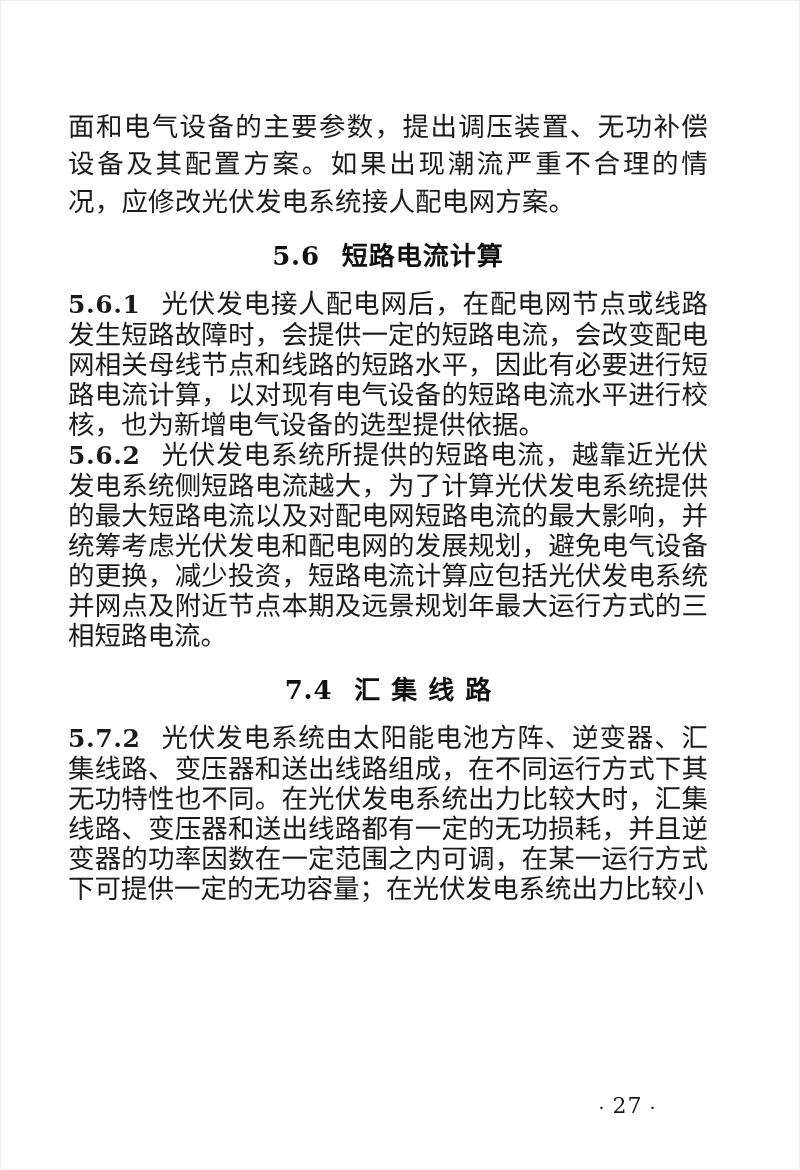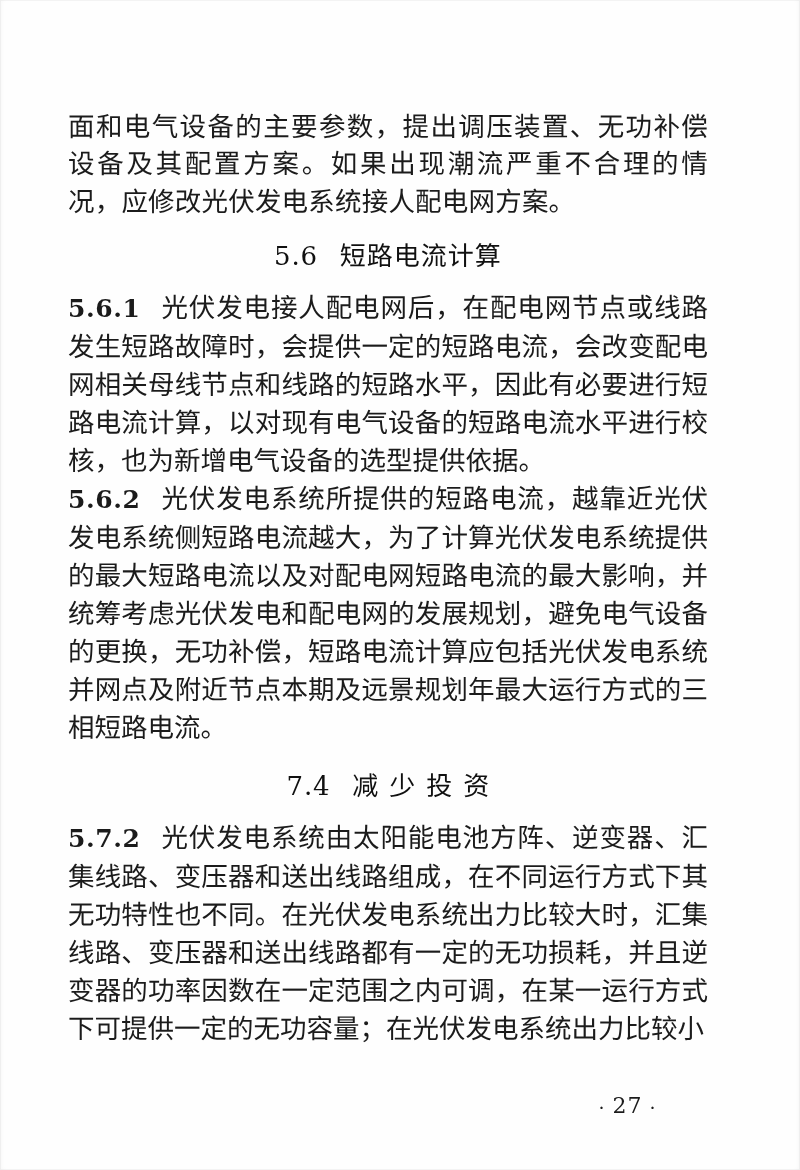--- a/index.html
+++ b/index.html
@@ -49,39 +49,39 @@
   }
 
   .para-lead {
     margin-top: 0;
   }
 
   
   .clause {
     margin: 0;
     font-size: 26.5px;
-    line-height: 38px;
+    line-height: 30px;
     text-align: justify;
     text-justify: inter-character;
     color: #1b1b1b;
     font-weight: 500;
   }
   .clause-no {
     font-family: "DejaVu Serif", "Liberation Serif", serif;
     font-weight: bold;
     font-size: 25px;
     letter-spacing: 0.6px;
     margin-right: 20px;
     white-space: nowrap;
   }
 
   
   .section-head {
     text-align: center;
-    font-weight: normal;
+    font-weight: bold;
     font-size: 26px;
     line-height: 37px;
     margin: 18px 0 14px 0;
     color: #101010;
   }
   .section-head .sec-no {
     font-family: "DejaVu Serif", "Liberation Serif", serif;
     letter-spacing: 0.8px;
     margin-right: 22px;
   }
@@ -126,24 +126,24 @@
   <div class="content">
 
     <p class="para para-lead">面和电气设备的主要参数，提出调压装置、无功补偿设备及其配置方案。如果出现潮流严重不合理的情况，应修改光伏发电系统接人配电网方案。</p>
 
     <div class="section-head">
       <span class="sec-no">5.6</span><span class="sec-title">短路电流计算</span>
     </div>
 
     <p class="clause"><span class="clause-no">5.6.1</span><span>光伏发电接人配电网后，在配电网节点或线路发生短路故障时，会提供一定的短路电流，会改变配电网相关母线节点和线路的短路水平，因此有必要进行短路电流计算，以对现有电气设备的短路电流水平进行校核，也为新增电气设备的选型提供依据。</span></p>
 
-    <p class="clause"><span class="clause-no">5.6.2</span><span>光伏发电系统所提供的短路电流，越靠近光伏发电系统侧短路电流越大，为了计算光伏发电系统提供的最大短路电流以及对配电网短路电流的最大影响，并统筹考虑光伏发电和配电网的发展规划，避免电气设备的更换，无功补偿，短路电流计算应包括光伏发电系统并网点及附近节点本期及远景规划年最大运行方式的三相短路电流。</span></p>
+    <p class="clause"><span class="clause-no">5.6.2</span><span>光伏发电系统所提供的短路电流，越靠近光伏发电系统侧短路电流越大，为了计算光伏发电系统提供的最大短路电流以及对配电网短路电流的最大影响，并统筹考虑光伏发电和配电网的发展规划，避免电气设备的更换，减少投资，短路电流计算应包括光伏发电系统并网点及附近节点本期及远景规划年最大运行方式的三相短路电流。</span></p>
 
     <div class="section-head spaced gap-before">
-      <span class="sec-no">7.4</span><span class="sec-title">减少投资</span>
+      <span class="sec-no">7.4</span><span class="sec-title">汇集线路</span>
     </div>
 
 
     <p class="clause"><span class="clause-no">5.7.2</span><span>光伏发电系统由太阳能电池方阵、逆变器、汇集线路、变压器和送出线路组成，在不同运行方式下其无功特性也不同。在光伏发电系统出力比较大时，汇集线路、变压器和送出线路都有一定的无功损耗，并且逆变器的功率因数在一定范围之内可调，在某一运行方式下可提供一定的无功容量；在光伏发电系统出力比较小</span></p>
 
   </div>
 
   <div class="footer">
     <span class="folio"><span class="dot">·</span><span>27</span><span class="dot">·</span></span>
   </div>

